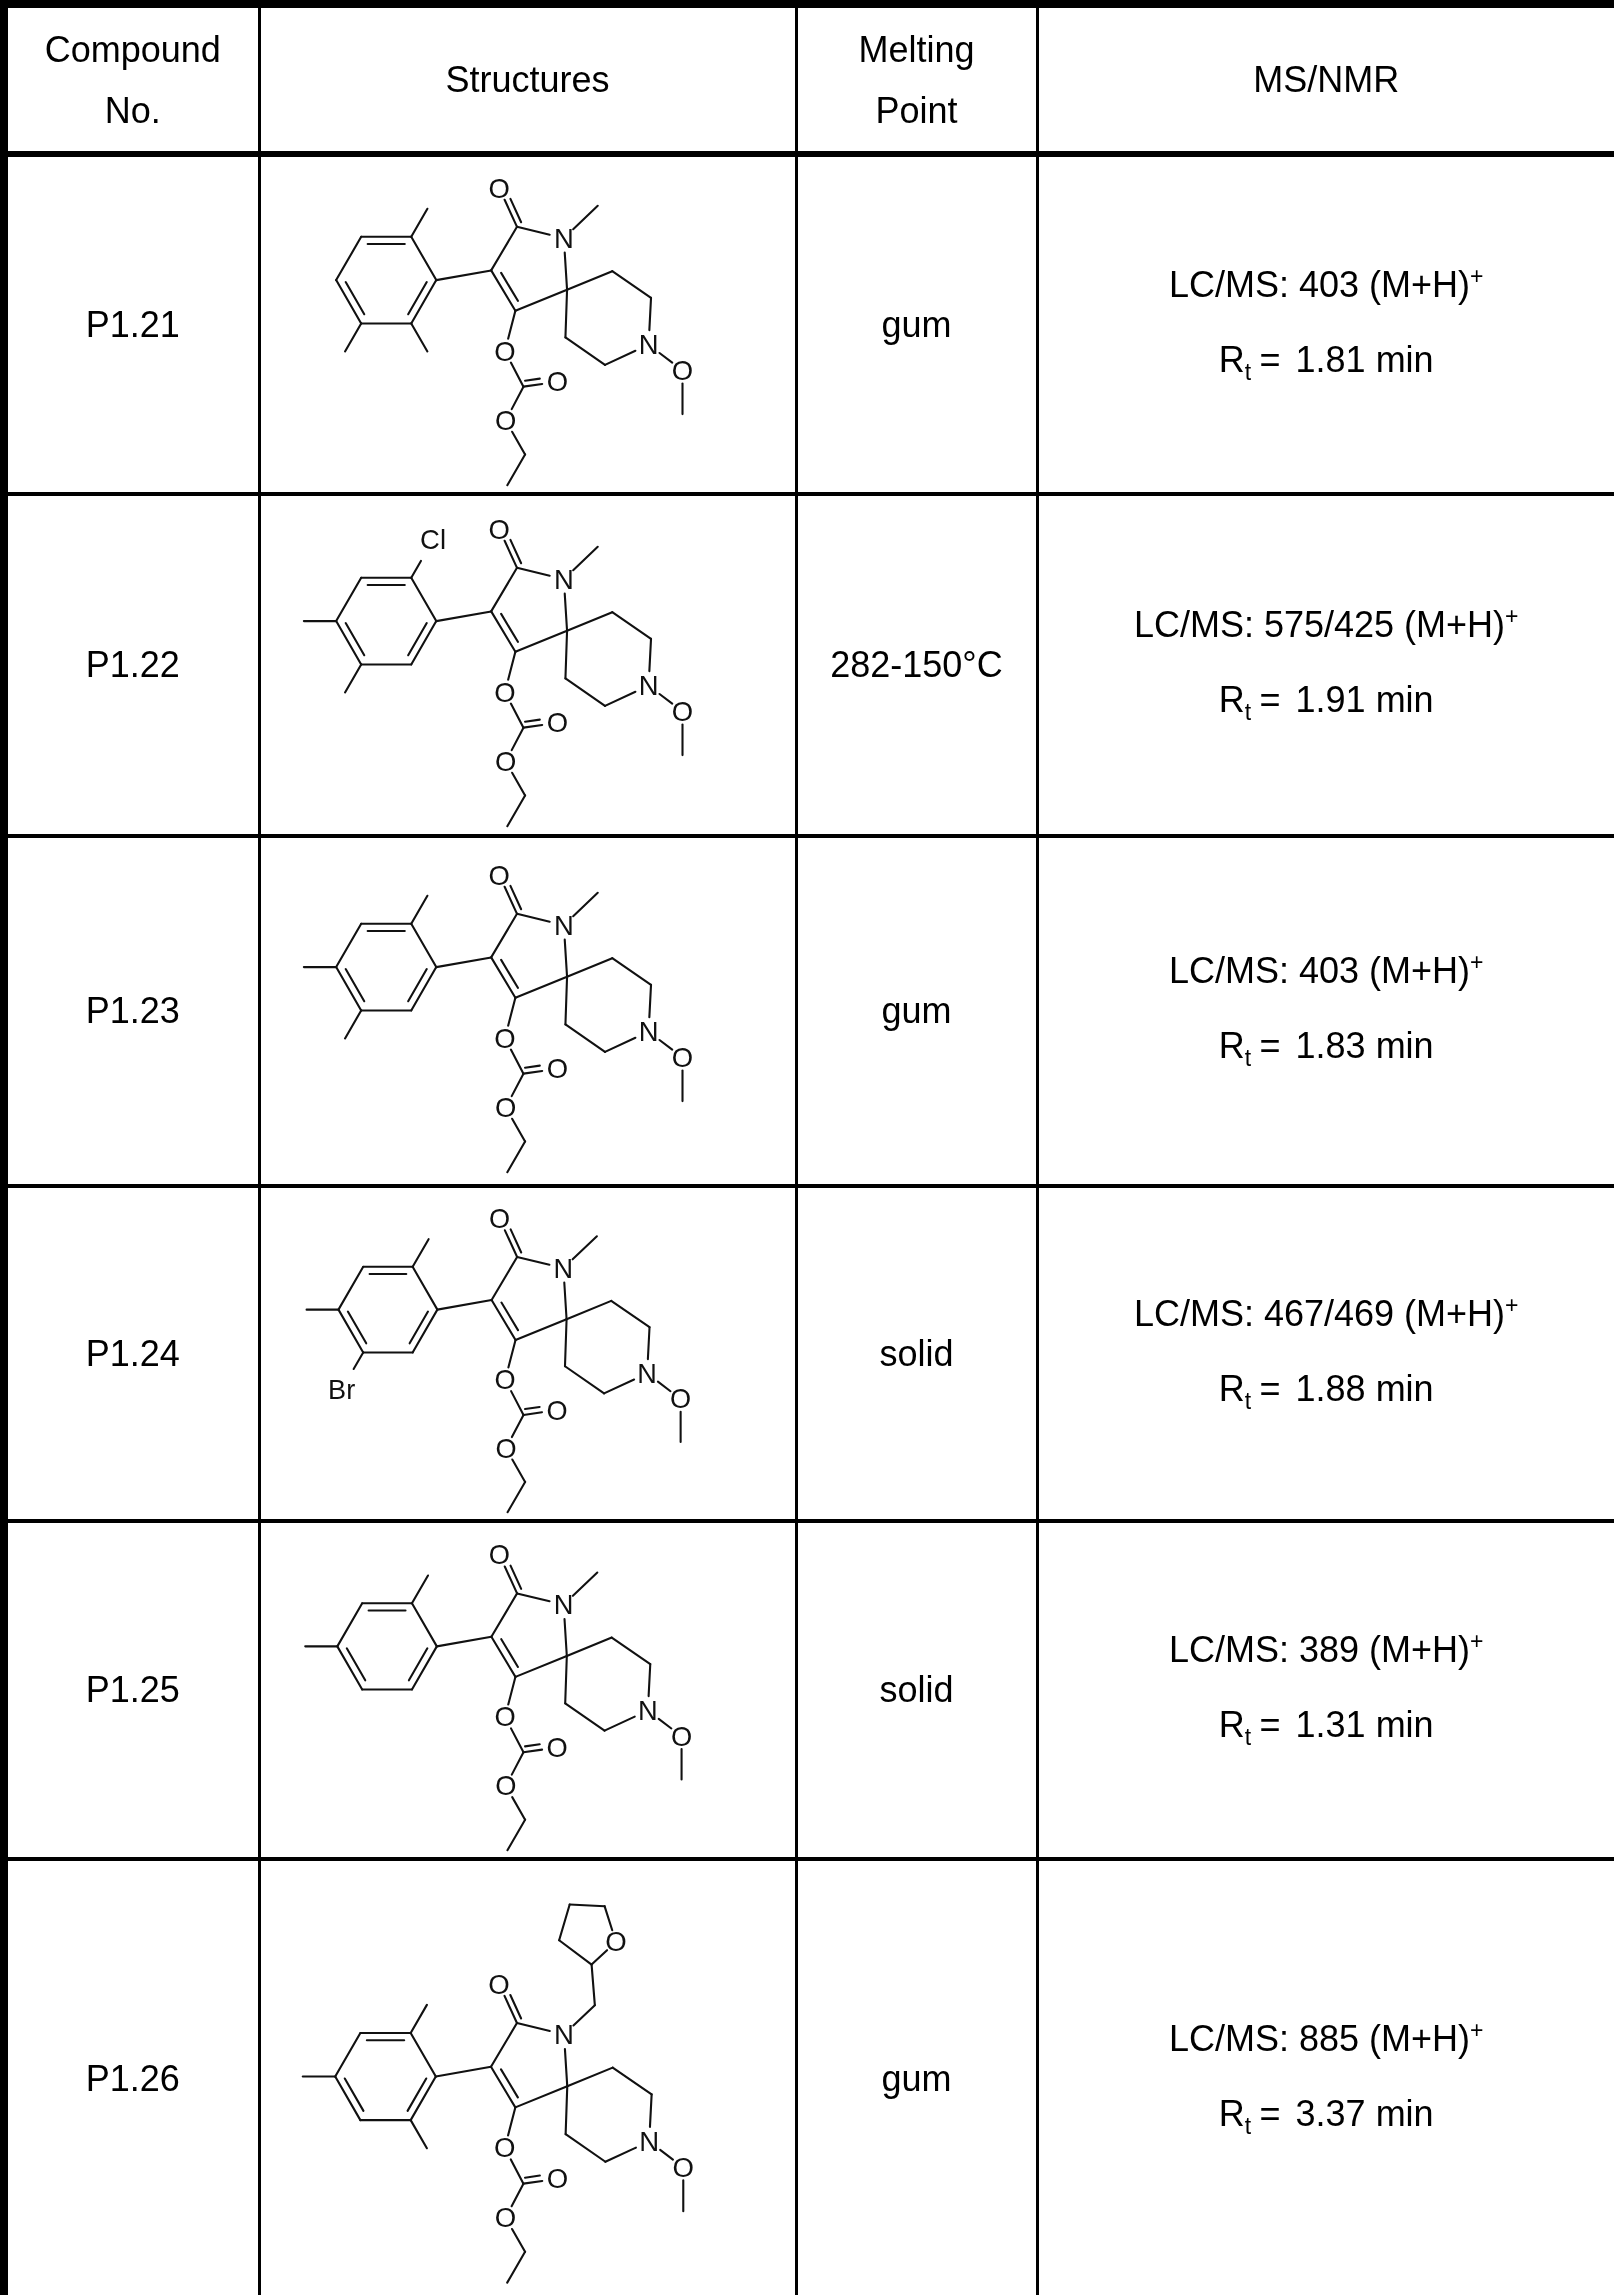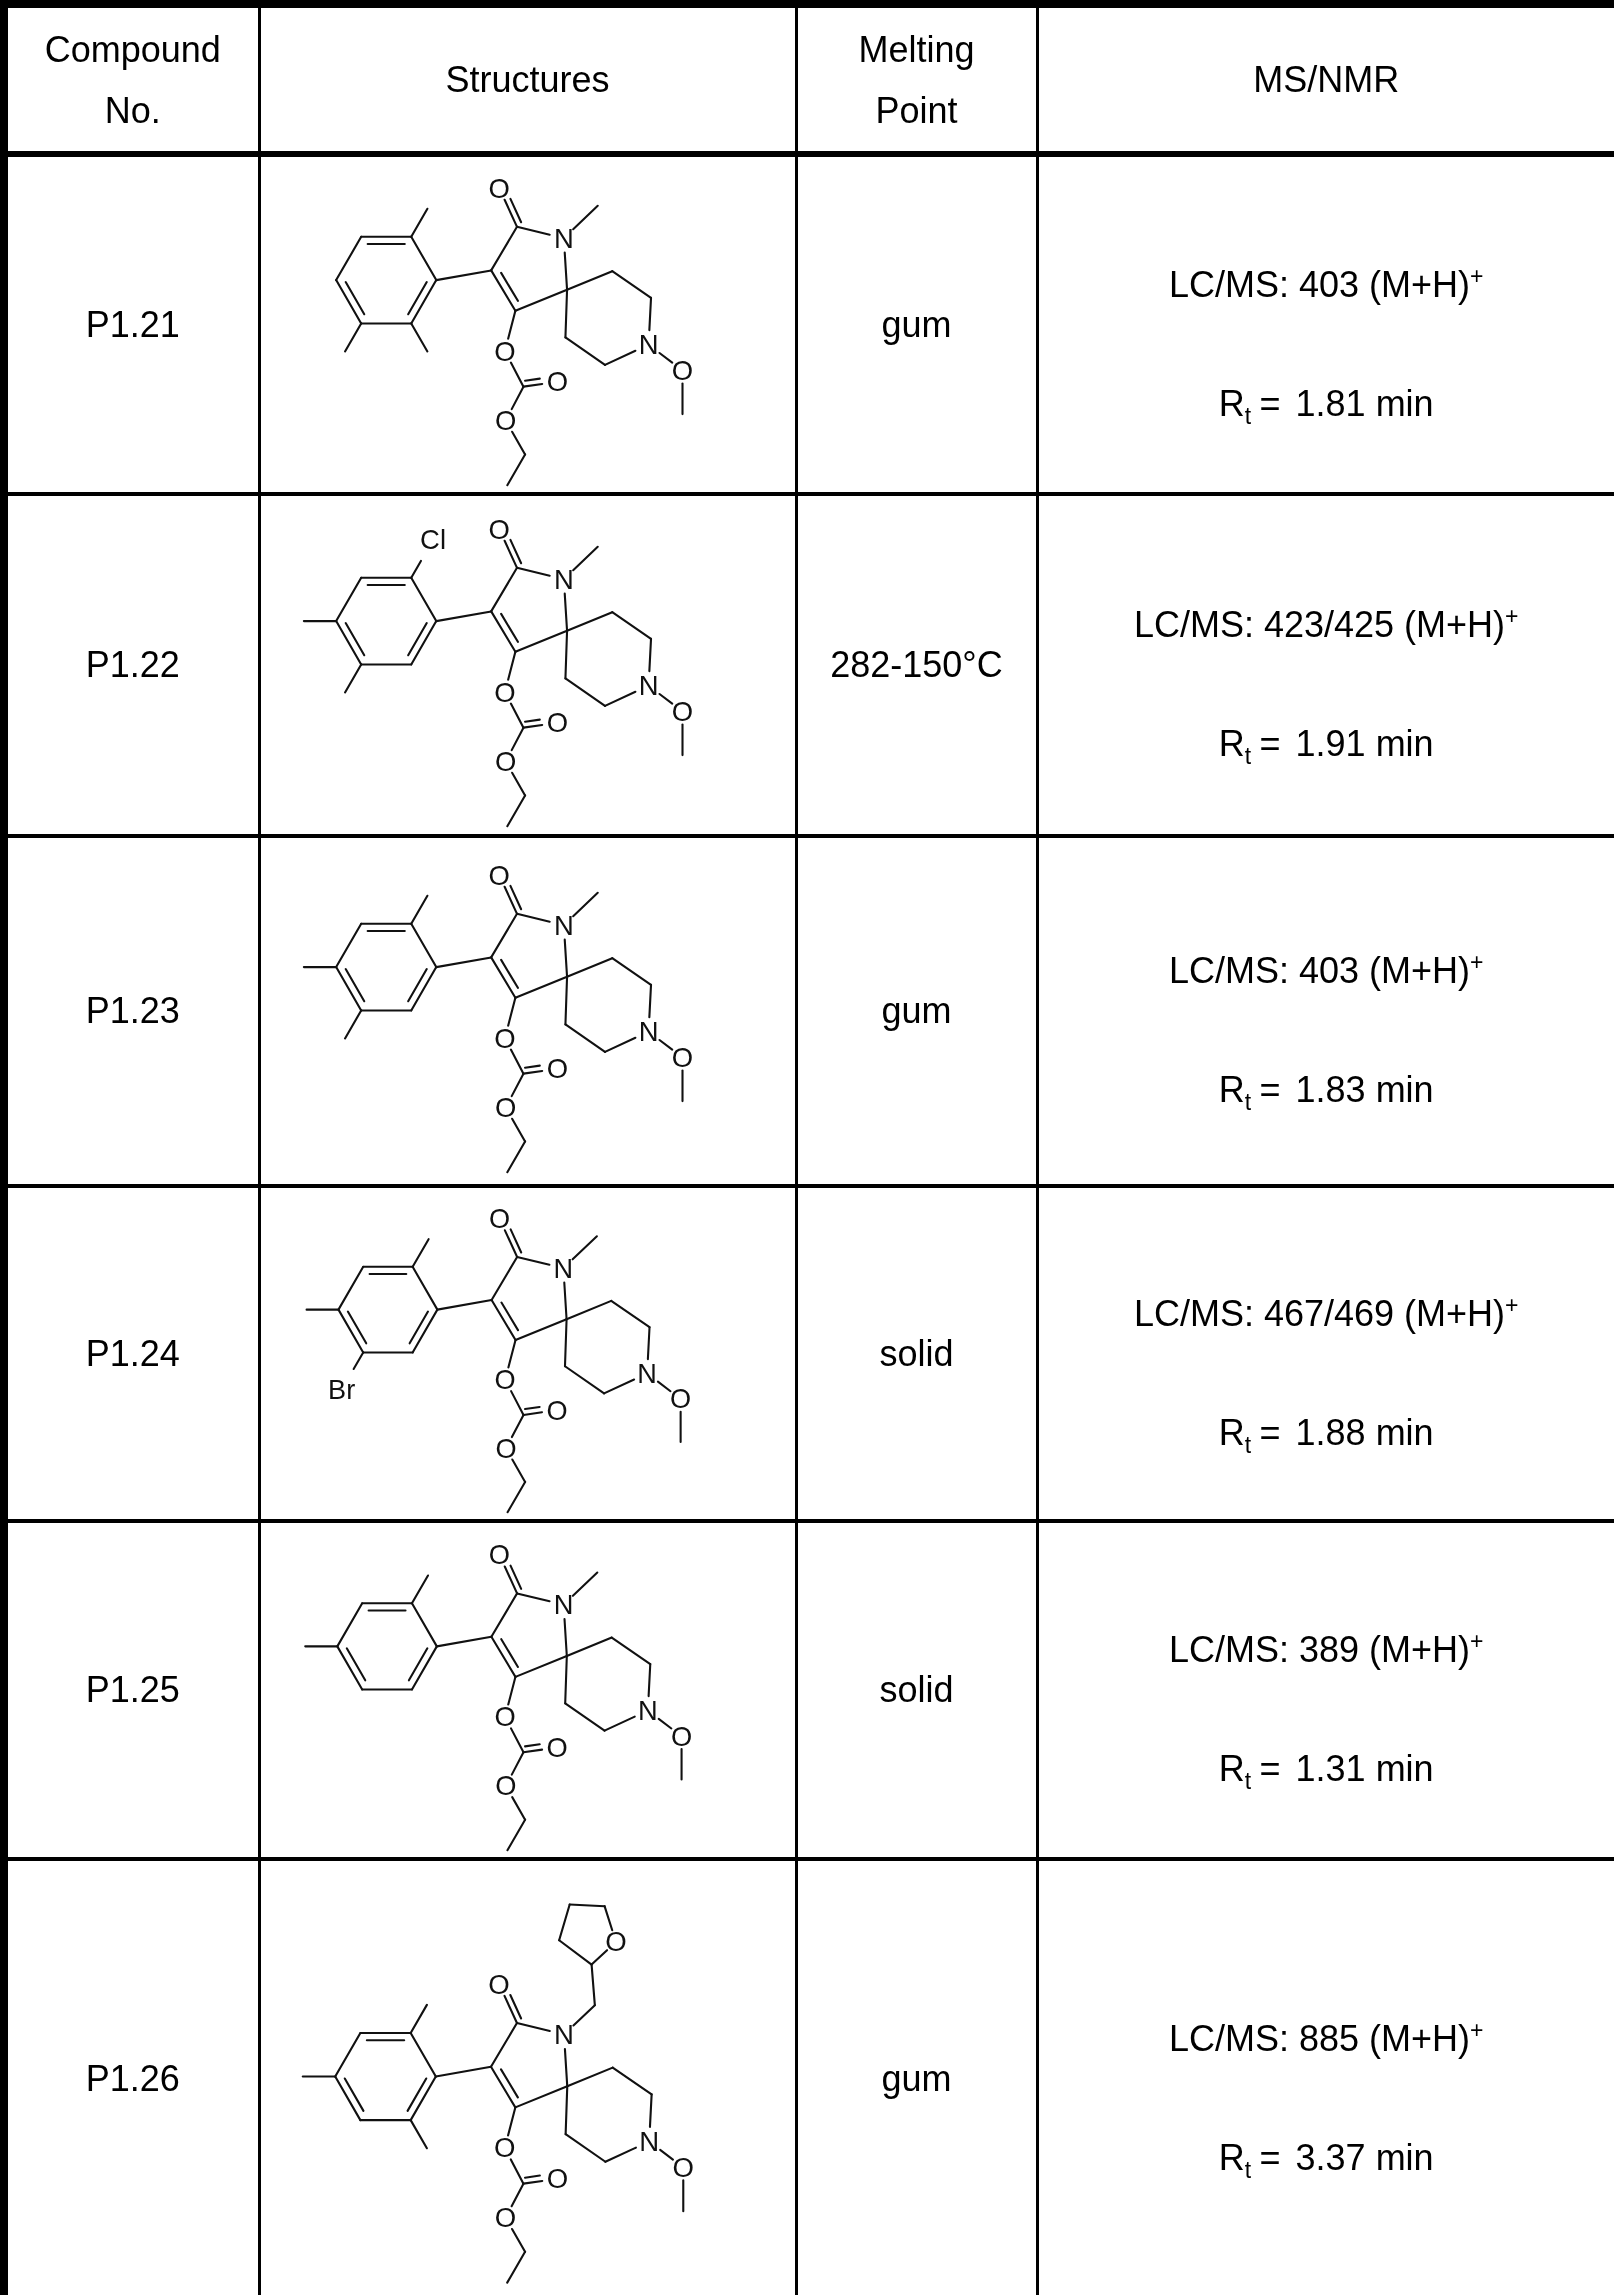--- a/index.html
+++ b/index.html
@@ -25,21 +25,21 @@
   tr.r1{height:340px;}
   tr.r2{height:342px;}
   tr.r3{height:350px;}
   tr.r4{height:335px;}
   tr.r5{height:338px;}
   tr.r6{height:441px;}
   .hdr-line{line-height:61px;}
   td.st{padding:1.7px 0;}
   td.st svg{display:block;margin:0 auto;}
   .mswrap{display:flex;flex-direction:column;align-items:center;justify-content:center;gap:33px;}
-  .msl,.rtl{white-space:nowrap;margin-top:44px;}
+  .msl,.rtl{white-space:nowrap;}
   sup.sup{font-size:23px;vertical-align:super;}
   sub.sub{font-size:23px;vertical-align:sub;}
   .eq{margin:0 15px 0 8.3px;}
   line{stroke:#111;}
   text{fill:#111;}
 </style>
 </head>
 <body>
 
 <div class="page">
@@ -174,21 +174,21 @@
               <text x="362" y="276" text-anchor="middle" font-size="34" fill="#111" dominant-baseline="central" font-family="&quot;Liberation Sans&quot;, sans-serif">O</text>
               <line x1="320" y1="282" x2="305.42411191472894" y2="309.82669543551754" stroke="#111" stroke-width="2.6" stroke-linecap="round"></line>
               <text x="298" y="324" text-anchor="middle" font-size="34" fill="#111" dominant-baseline="central" font-family="&quot;Liberation Sans&quot;, sans-serif">O</text>
               <line x1="305.9382230137093" y1="337.89189027399135" x2="322" y2="366" stroke="#111" stroke-width="2.6" stroke-linecap="round"></line>
               <line x1="322" y1="366" x2="300" y2="404" stroke="#111" stroke-width="2.6" stroke-linecap="round"></line>
             </svg>
     </td>
     <td class="mp"><span>282-150°C</span></td>
     <td class="ms">
       <div class="mswrap">
-        <div class="msl"><span>LC/MS: 423/425 (M+H)</span><sup class="sup">+</sup></div>
+        <div class="msl"><span>LC/MS: 575/425 (M+H)</span><sup class="sup">+</sup></div>
         <div class="rtl"><span>R</span><sub class="sub">t</sub><span class="eq">=</span><span>1.91 min</span></div>
       </div>
     </td>
   </tr>
 
   <tr class="r3">
     <td class="no"><span>P1.23</span></td>
     <td class="st">
       <svg width="533" height="331" viewBox="0 0 650 410" preserveAspectRatio="xMidYMid meet" style="font-size:44px">
               <line x1="212" y1="150" x2="181" y2="203.6935750346352" stroke="#111" stroke-width="2.6" stroke-linecap="round"></line>

